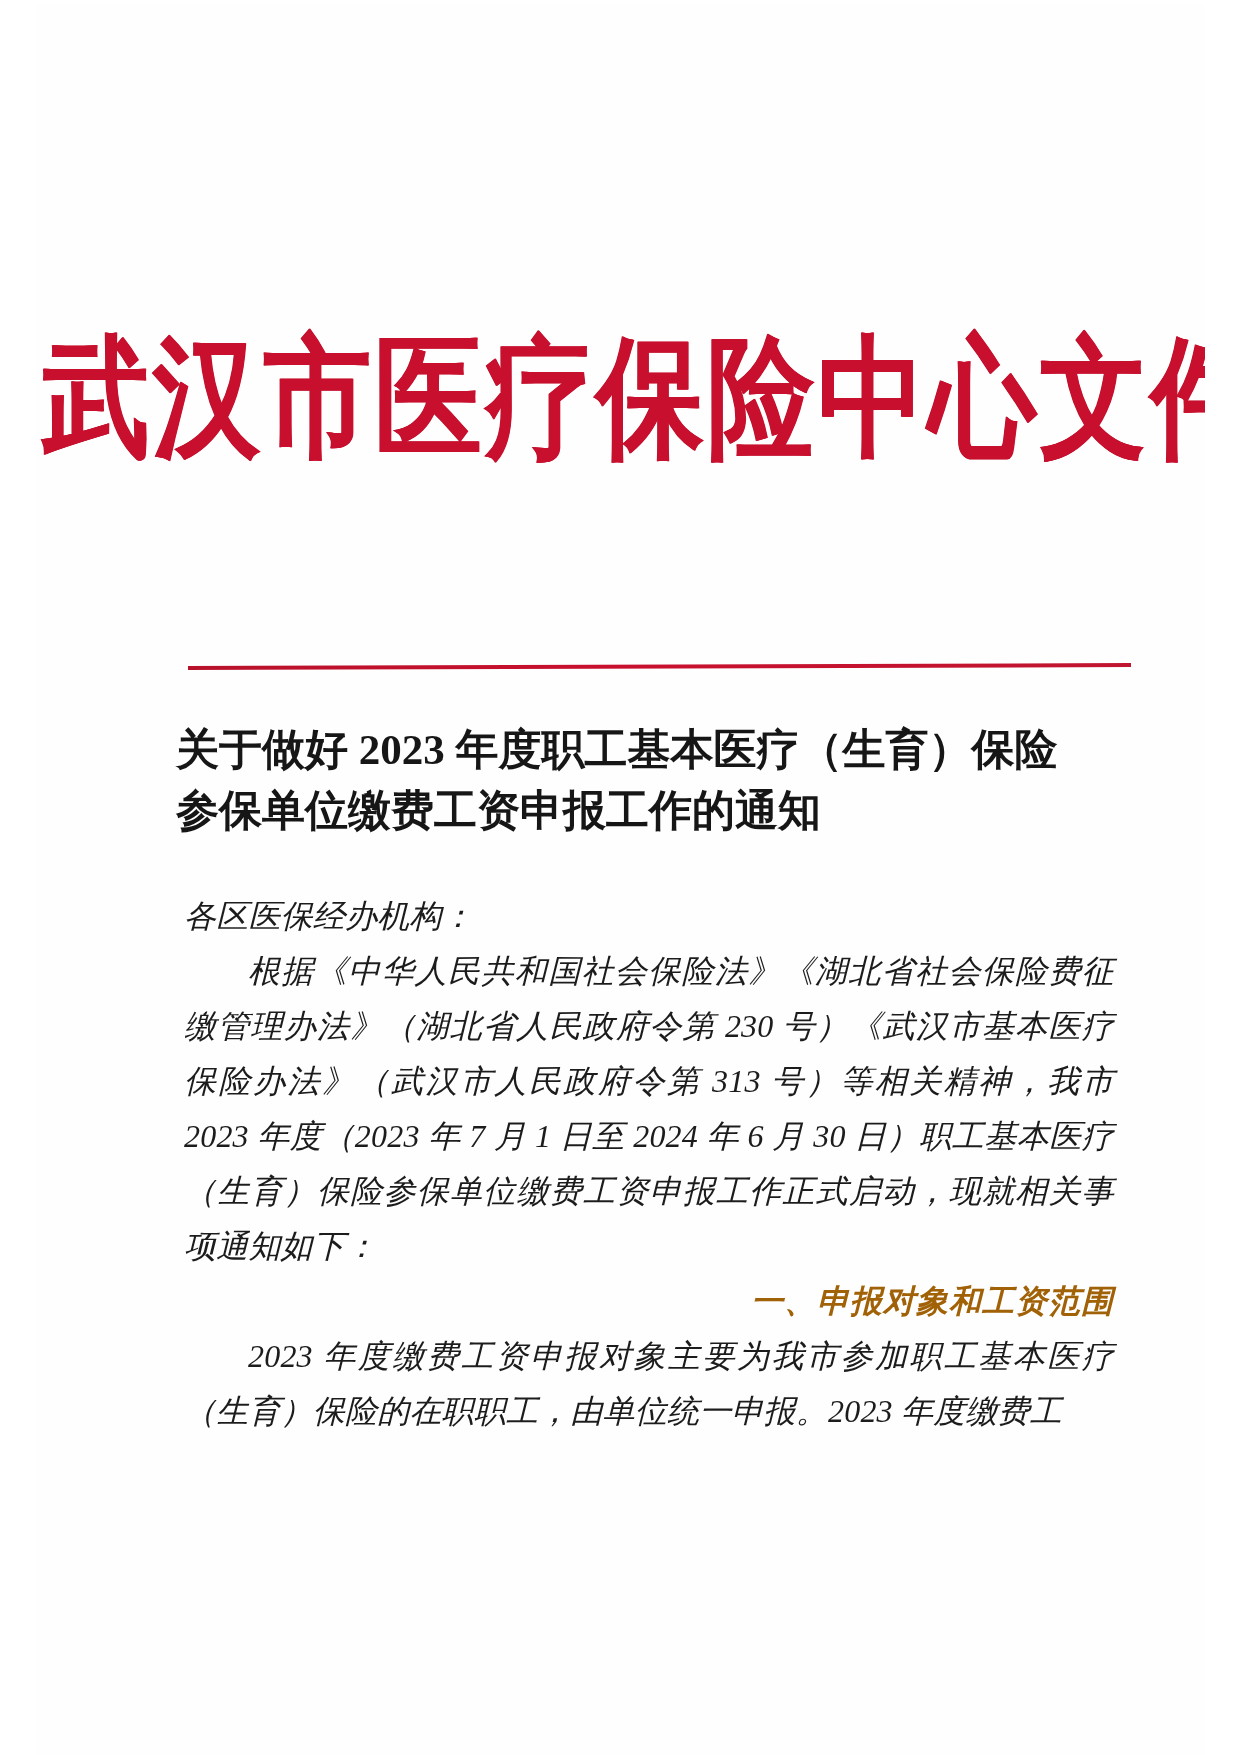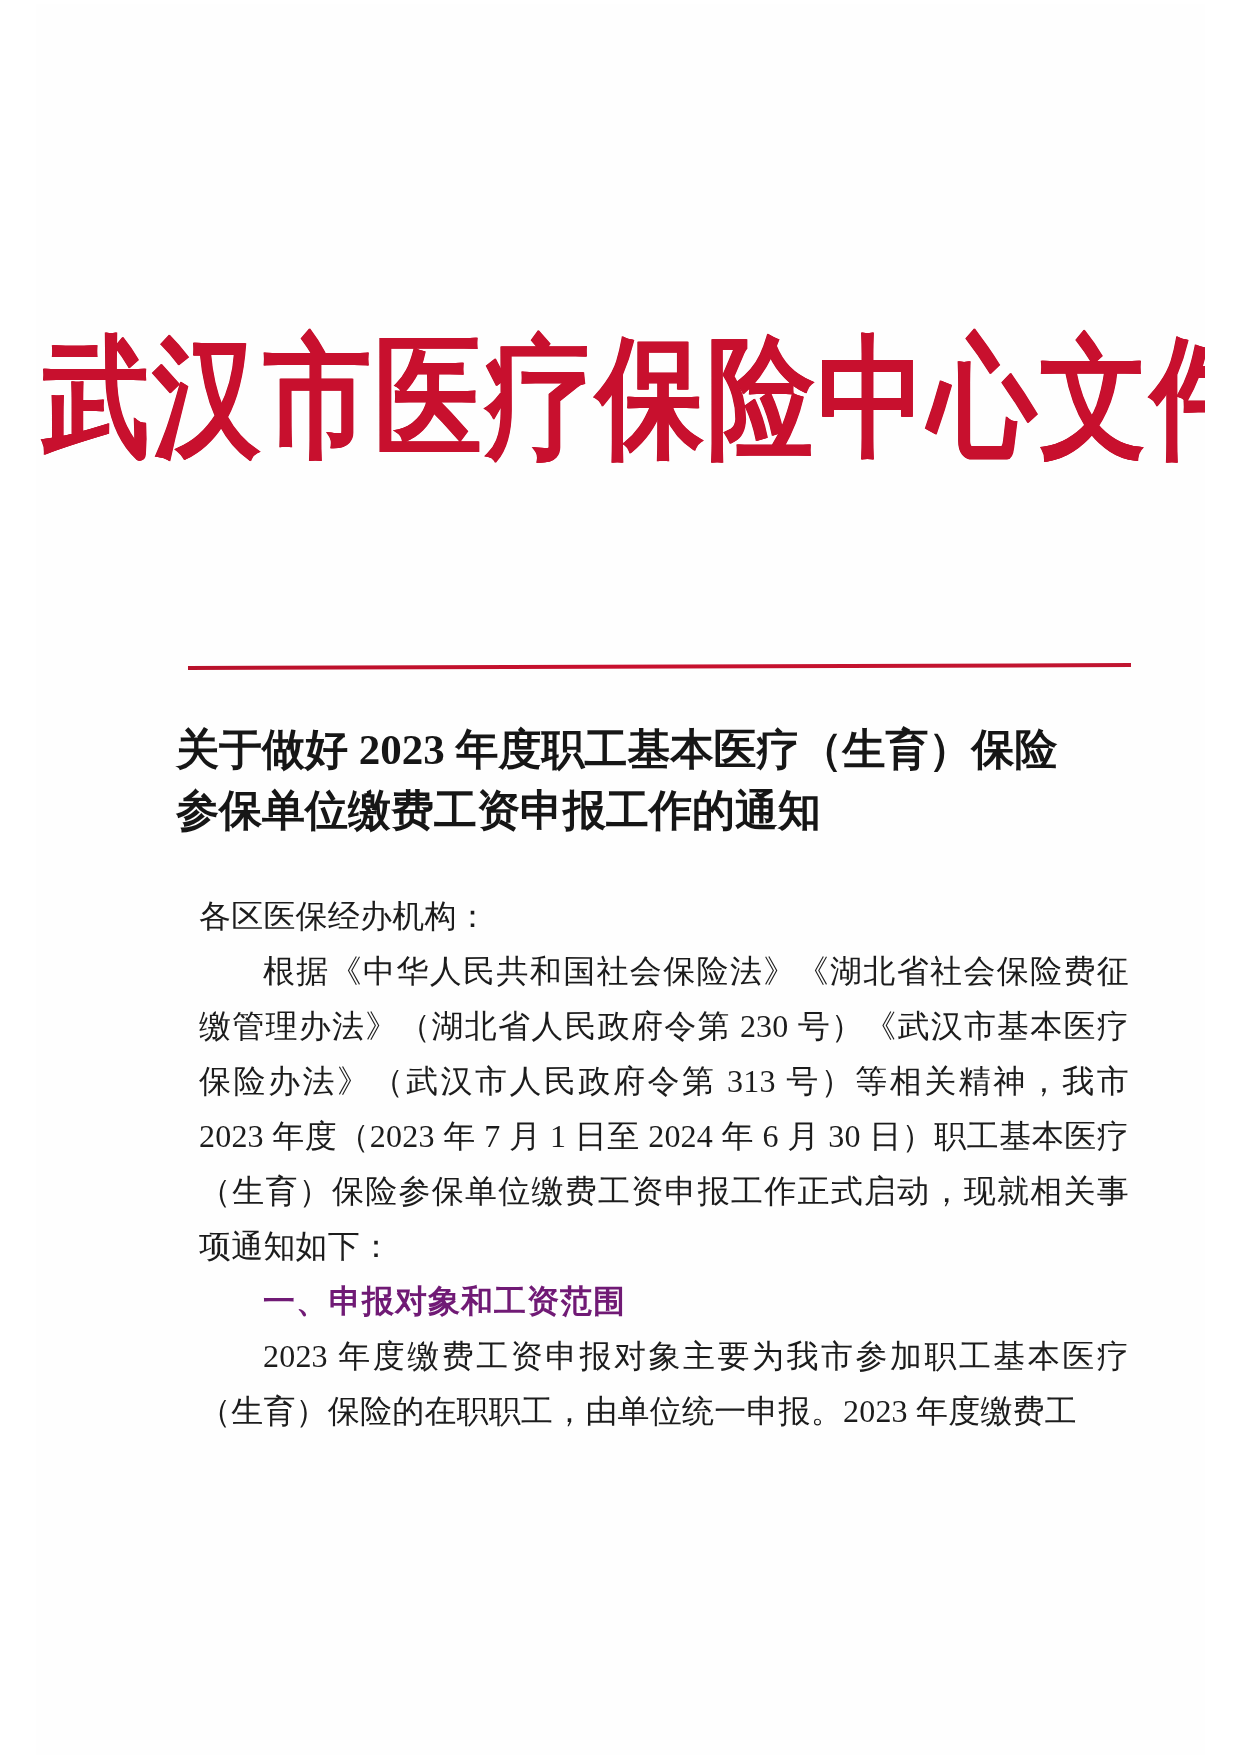--- a/index.html
+++ b/index.html
@@ -90,22 +90,23 @@
     line-height: 1.42;
     letter-spacing: 0px;
     color: #161616;
     white-space: nowrap;
   }
 
   
   .body-block {
     position: absolute;
     top: 885px;
-    left: 163px;
+    left: 148px;
     width: 930px;
+    font-style: italic;
   }
 
   .para {
     font-family: "Liberation Serif", "DejaVu Serif", serif;
     font-size: 32px;
     line-height: 55px;
     letter-spacing: 0.2px;
     color: #1c1c1c;
     margin: 0;
     text-align: justify;
@@ -115,23 +116,24 @@
   .para.indent {
     text-indent: 2em;
   }
 
   .section-heading {
     font-family: "Liberation Sans", "DejaVu Sans", sans-serif;
     font-weight: 700;
     font-size: 32px;
     line-height: 55px;
     letter-spacing: 1px;
-    color: #701a75;
+    color: #a16207;
     margin: 0;
     text-indent: 2em;
+    text-align: right;
   }
 </style>
 </head>
 <body>
 
 <div class="page">
 
   <div class="masthead">
     <div class="masthead-title">武汉市医疗保险中心文件</div>
   </div>

